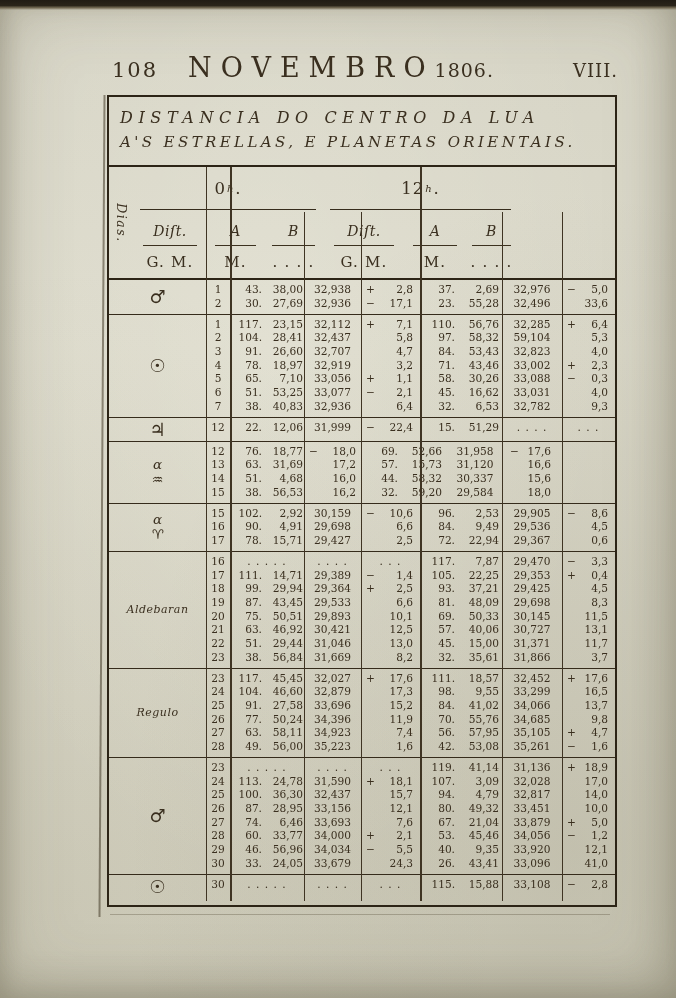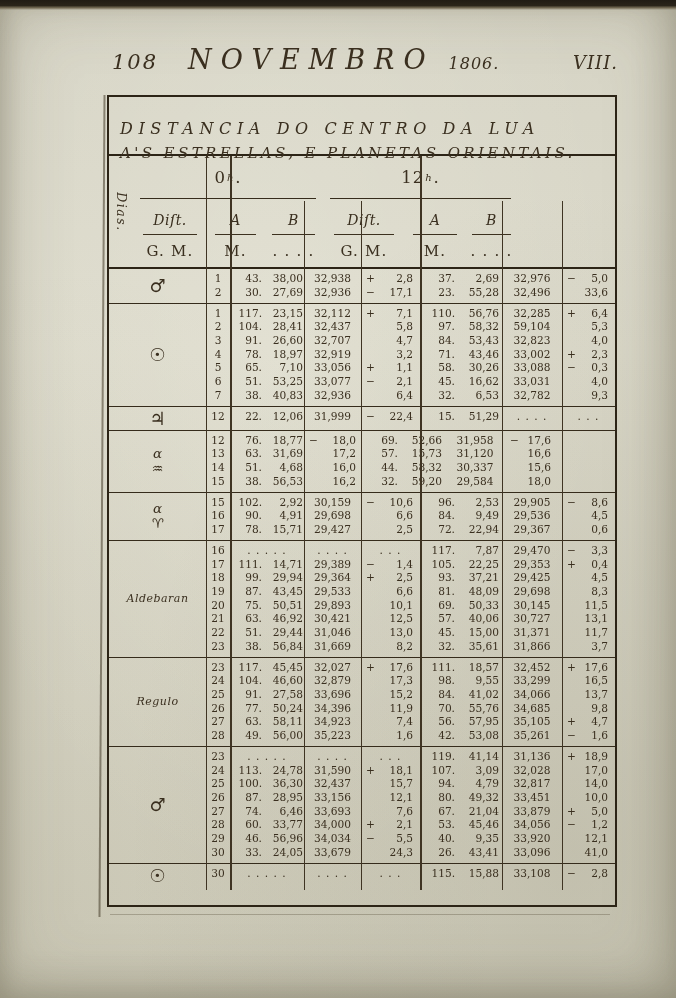--- a/index.html
+++ b/index.html
@@ -8,33 +8,33 @@
     font-family:"DejaVu Serif", serif; color:#3a2f1f;
     background:
       radial-gradient(ellipse at 40% 30%, rgba(255,255,245,.18), rgba(0,0,0,0) 60%),
       radial-gradient(ellipse at 85% 85%, rgba(95,88,62,.16), rgba(0,0,0,0) 55%),
       radial-gradient(ellipse at 10% 90%, rgba(110,100,70,.10), rgba(0,0,0,0) 50%),
       linear-gradient(180deg, #d6d4c5 0%, #dcdacb 35%, #d8d6c6 70%, #d3d1c0 100%);
     box-shadow: inset 0 0 70px rgba(90,84,58,.28), inset -10px -12px 36px rgba(80,74,52,.18), inset 6px 0 18px rgba(80,74,52,.14);
   }
   .topband{position:absolute;left:0;top:0;width:676px;height:10px;
     background:linear-gradient(180deg,#211c14 0%, #2a2419 55%, #7a7059 80%, rgba(122,112,89,0) 100%);}
-  .pagehead{position:absolute; left:112px; top:44px; width:506px; display:flex; align-items:baseline; white-space:nowrap;font-style:italic;}
+  .pagehead{position:absolute; left:112px; top:52px; width:506px; display:flex; align-items:baseline; white-space:nowrap;}
   .pnum{font-size:21px; letter-spacing:2px; margin-right:30px;}
   .month{font-size:27px; letter-spacing:9px;}
-  .year{font-size:16px; letter-spacing:1px; margin-left:14px;}
+  .year{font-size:19px; letter-spacing:1px; margin-left:0;}
   .vol{font-size:18px; margin-left:auto; letter-spacing:1px;}
 
   .outerline{position:absolute; left:101px; top:95px; width:1.6px; height:822px;
     background:rgba(66,56,38,.55); transform:rotate(.35deg);}
   .ghostline{position:absolute; left:110px; top:914px; width:500px; height:1.4px; background:rgba(72,62,44,.30);}
 
   .frame{position:absolute; left:107px; top:95px; width:506px; height:808px;
     border:2px solid #2c2416; box-sizing:content-box;}
-  .titleblock{height:59px; border-bottom:2.5px solid #2c2416; padding:22px 0 0 11px; box-sizing:border-box;}
+  .titleblock{height:70px; border-bottom:2.5px solid #2c2416; padding:11px 0 0 11px; box-sizing:border-box;}
   .t1{font-style:italic; font-size:16px; letter-spacing:5.6px; white-space:nowrap;}
   .t2{font-style:italic; font-size:15px; letter-spacing:3.4px; white-space:nowrap; margin-top:6px;}
 
   .tablewrap{position:relative; height:734px;}
   .thead{height:111px; display:flex; border-bottom:2px solid #2c2416; box-sizing:content-box;}
   .h-label{width:97px; display:flex; flex-direction:column; justify-content:center; gap:13px; padding-left:10px; box-sizing:border-box;}
   .hl1{font-style:italic; font-size:14px; letter-spacing:.4px;}
   .h-dias{width:24px; position:relative;}
   .rot{position:absolute; left:50%; top:50%; transform:translate(-50%,-50%) rotate(90deg);
     font-style:italic; font-size:12.5px; letter-spacing:1.5px; white-space:nowrap;}

